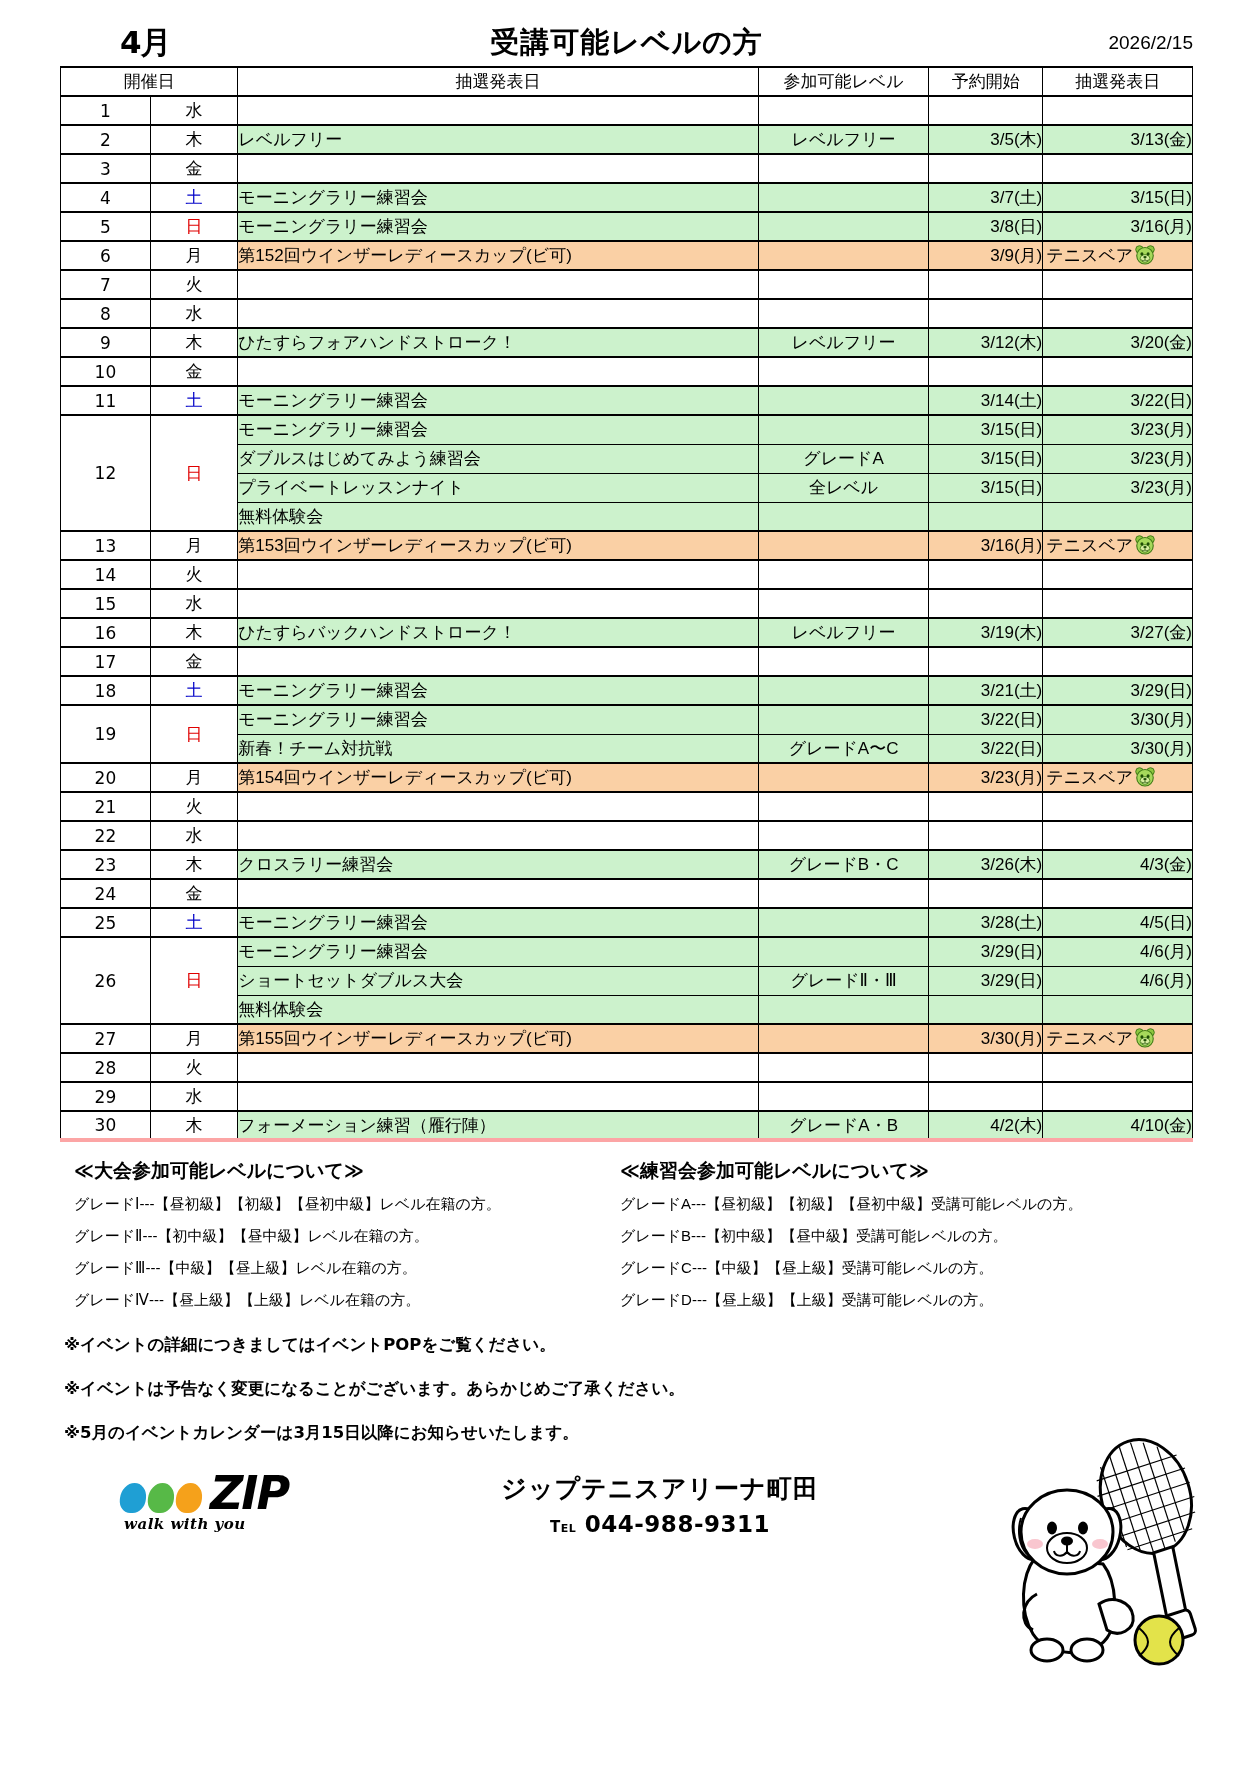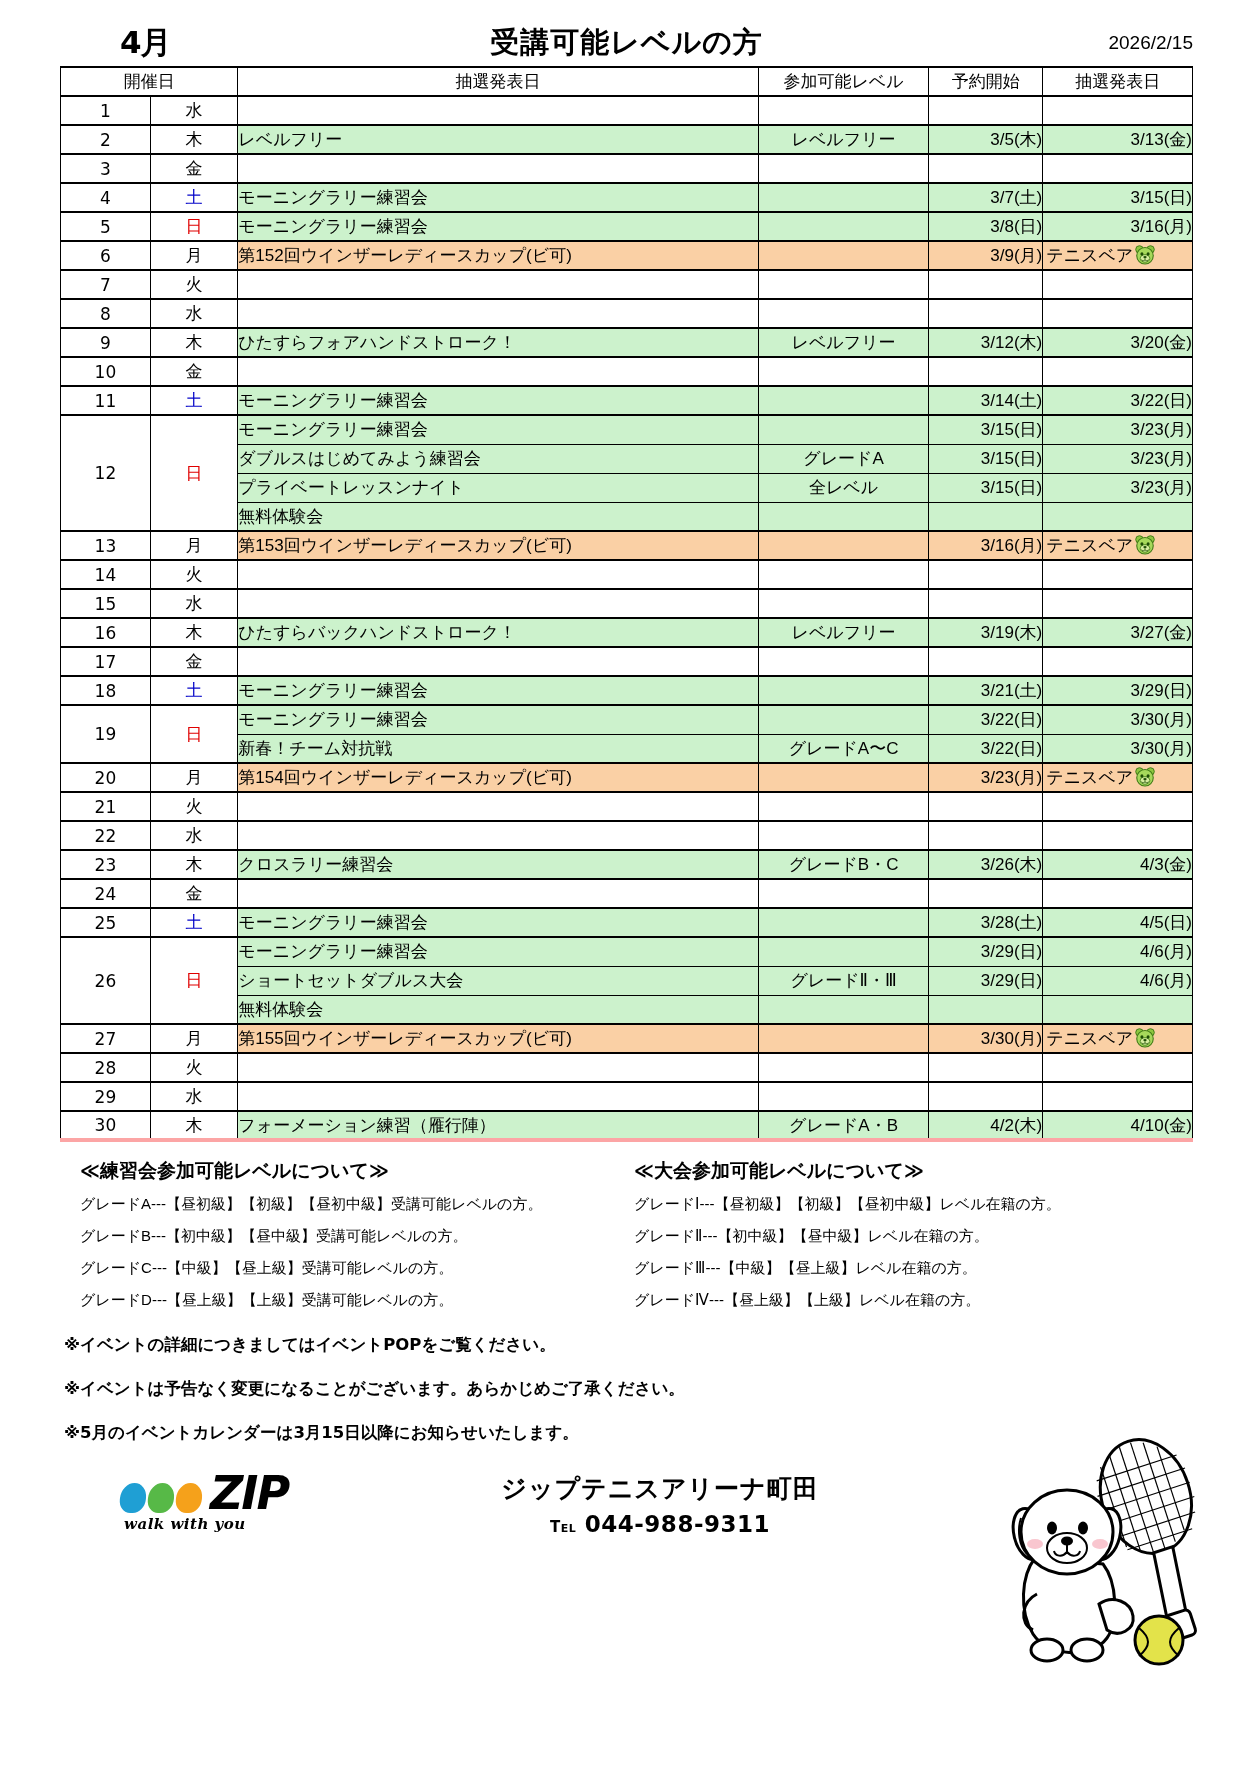--- a/index.html
+++ b/index.html
@@ -599,33 +599,33 @@
           <td class="dow" rowspan="1">木</td>
           <td class="ev">フォーメーション練習（雁行陣）</td>
           <td class="lvl">グレードA・B</td>
           <td class="res">4/2(木)</td>
           <td class="draw">4/10(金)</td>
         </tr>
       </tbody>
   </table>
 
   <div class="notes">
+    <div class="notes-col left">
+      <div class="notes-head">≪大会参加可能レベルについて≫</div>
+      <div class="note-line">グレードⅠ---【昼初級】【初級】【昼初中級】レベル在籍の方。</div>
+      <div class="note-line">グレードⅡ---【初中級】【昼中級】レベル在籍の方。</div>
+      <div class="note-line">グレードⅢ---【中級】【昼上級】レベル在籍の方。</div>
+      <div class="note-line">グレードⅣ---【昼上級】【上級】レベル在籍の方。</div>
+    </div>
     <div class="notes-col right">
       <div class="notes-head">≪練習会参加可能レベルについて≫</div>
       <div class="note-line">グレードA---【昼初級】【初級】【昼初中級】受講可能レベルの方。</div>
       <div class="note-line">グレードB---【初中級】【昼中級】受講可能レベルの方。</div>
       <div class="note-line">グレードC---【中級】【昼上級】受講可能レベルの方。</div>
       <div class="note-line">グレードD---【昼上級】【上級】受講可能レベルの方。</div>
-    </div>
-    <div class="notes-col left">
-      <div class="notes-head">≪大会参加可能レベルについて≫</div>
-      <div class="note-line">グレードⅠ---【昼初級】【初級】【昼初中級】レベル在籍の方。</div>
-      <div class="note-line">グレードⅡ---【初中級】【昼中級】レベル在籍の方。</div>
-      <div class="note-line">グレードⅢ---【中級】【昼上級】レベル在籍の方。</div>
-      <div class="note-line">グレードⅣ---【昼上級】【上級】レベル在籍の方。</div>
     </div>
   </div>
 
   <div class="warnings">
     <div class="warn-line">※イベントの詳細につきましてはイベントPOPをご覧ください。</div>
     <div class="warn-line">※イベントは予告なく変更になることがございます。あらかじめご了承ください。</div>
     <div class="warn-line">※5月のイベントカレンダーは3月15日以降にお知らせいたします。</div>
   </div>
 
   <div class="mascot">

